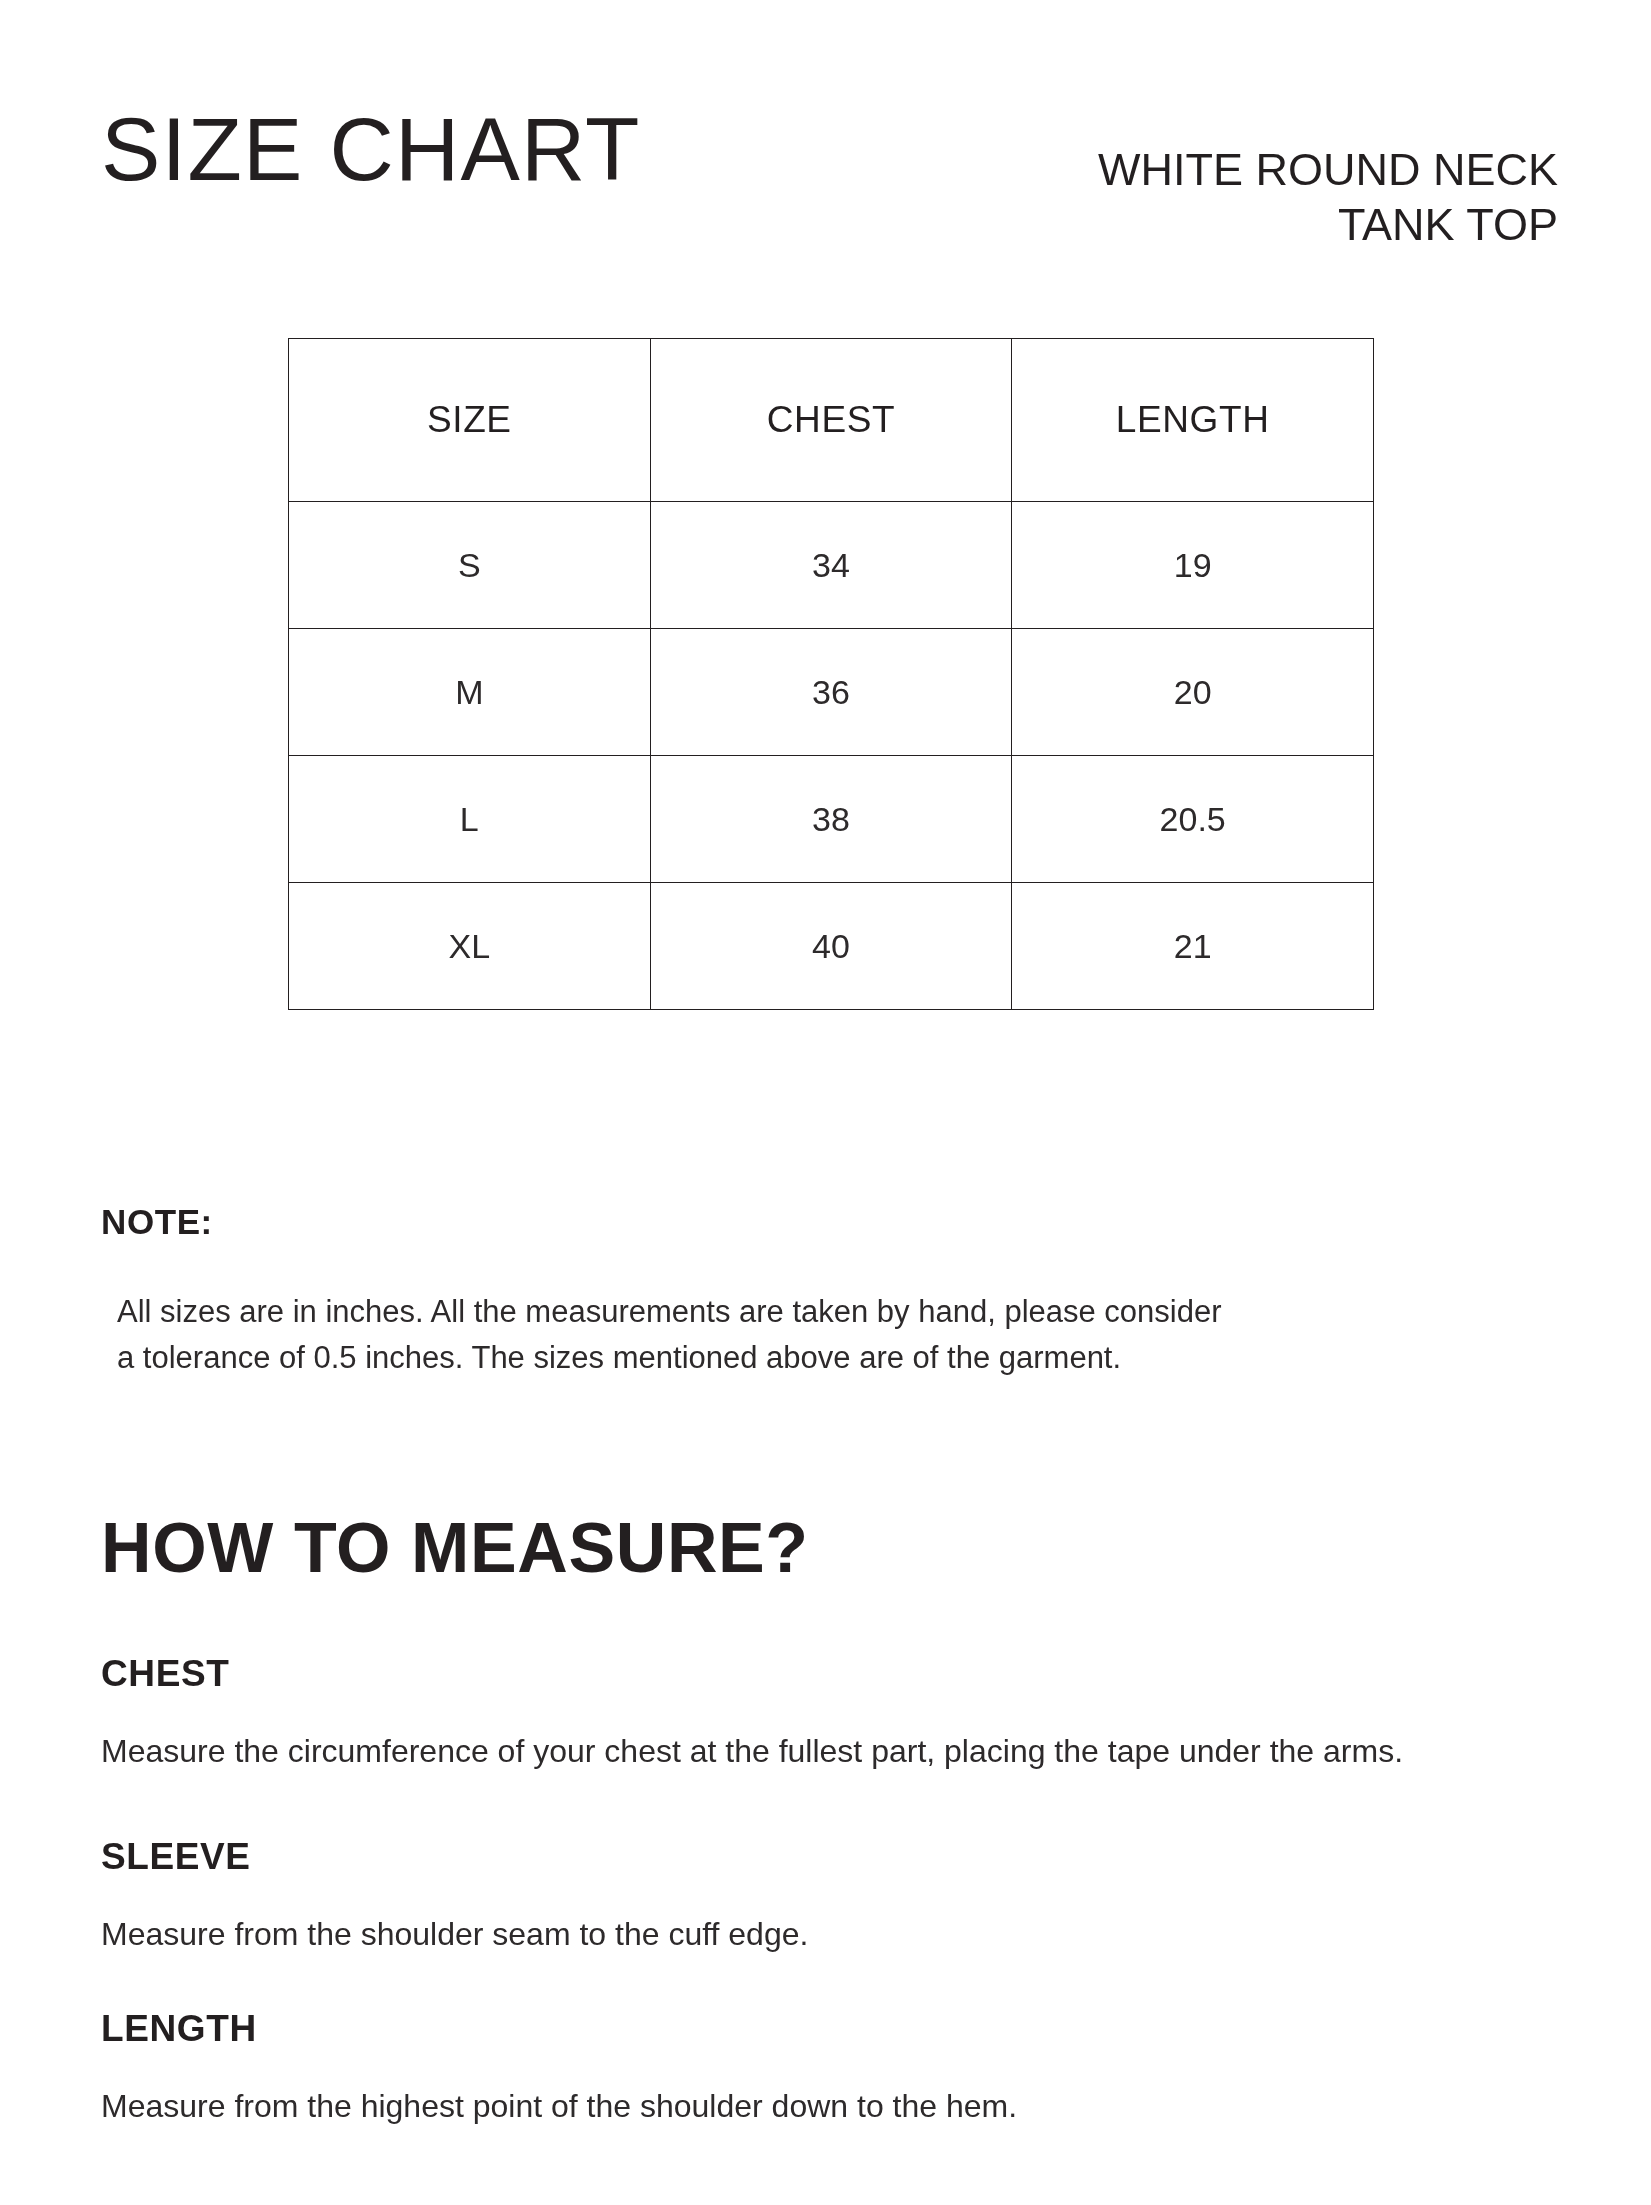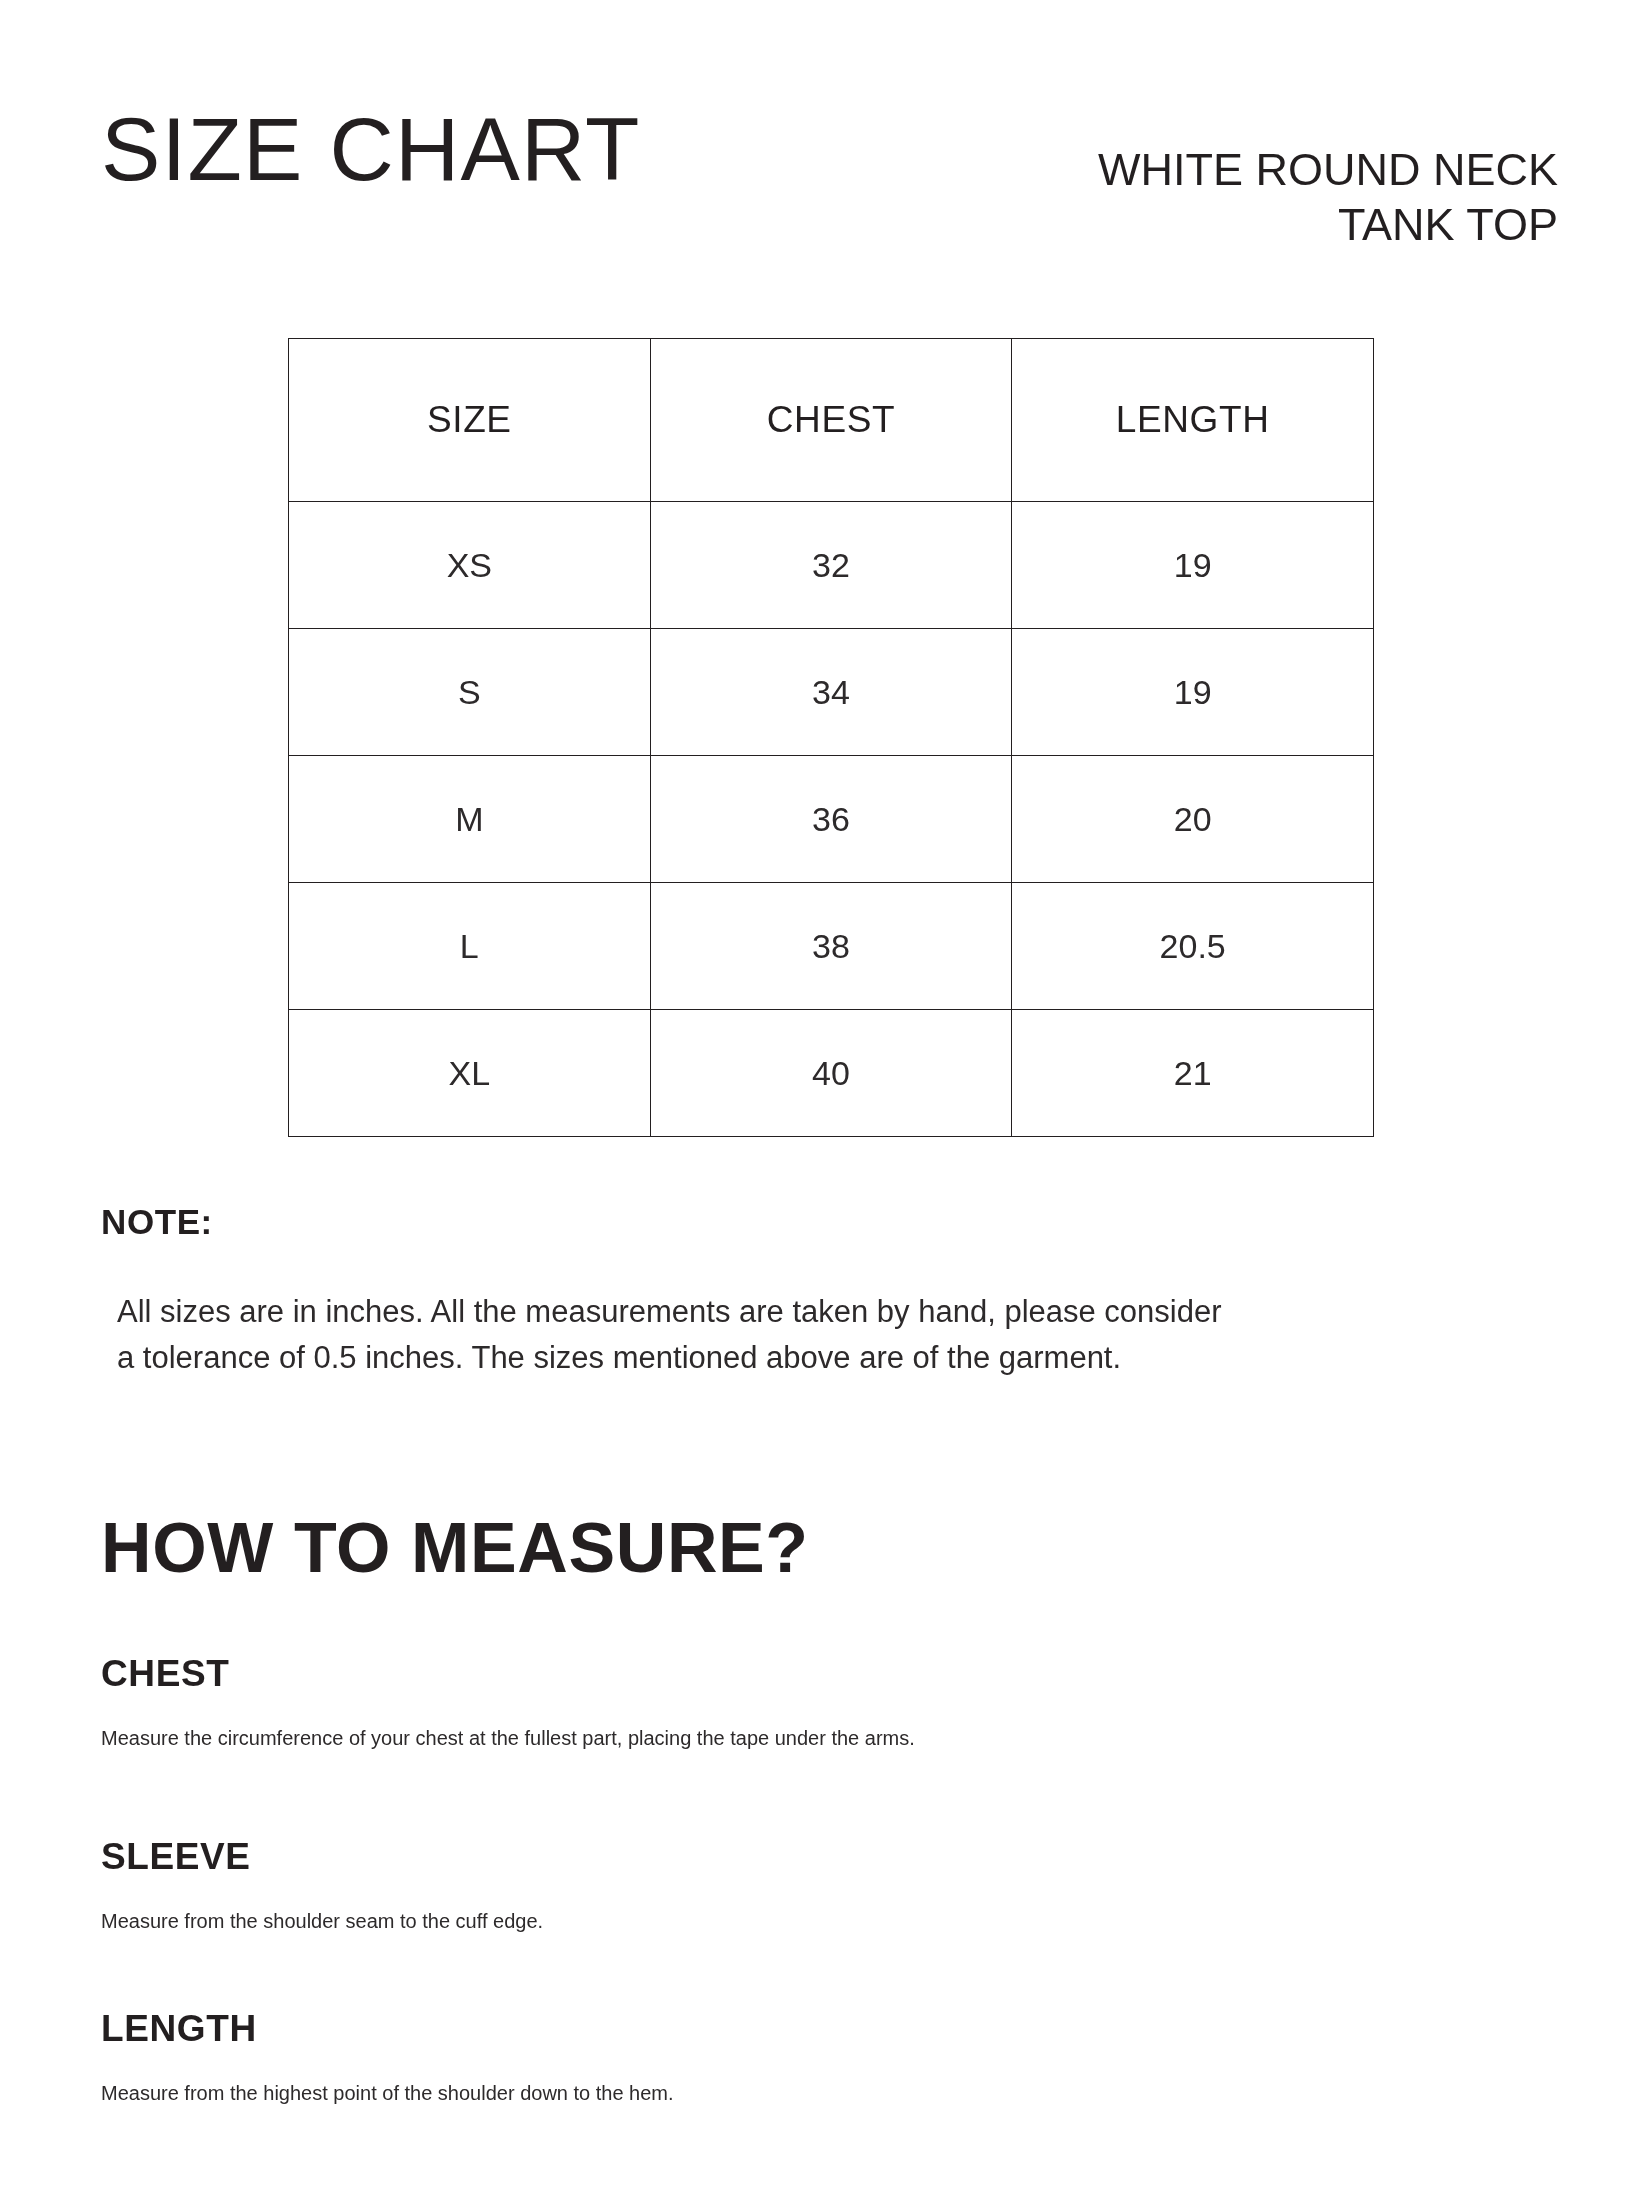--- a/index.html
+++ b/index.html
@@ -93,23 +93,24 @@
   }
   .section-label {
     left: 101px;
     font-size: 37px;
     font-weight: 700;
     letter-spacing: 0.6px;
   }
   .section-desc {
     left: 101px;
     width: 1449px;
-    font-size: 20px;
+    font-size: 32px;
     line-height: 41px;
     color: #2d2a2b;
+    margin-top: 13px;
   }
   .sec0-label { top: 1653px; }
   .sec0-desc  { top: 1718px; }
   .sec1-label { top: 1836px; }
   .sec1-desc  { top: 1901px; }
   .sec2-label { top: 2008px; }
   .sec2-desc  { top: 2073px; }
 </style>
 </head>
 <body>
@@ -123,25 +124,20 @@
 
 <table class="abs size-table">
   <thead>
     <tr>
       <th>SIZE</th>
       <th>CHEST</th>
       <th>LENGTH</th>
     </tr>
   </thead>
   <tbody>
-    <tr>
-      <td>XS</td>
-      <td>32</td>
-      <td>19</td>
-    </tr>
     <tr>
       <td>S</td>
       <td>34</td>
       <td>19</td>
     </tr>
     <tr>
       <td>M</td>
       <td>36</td>
       <td>20</td>
     </tr>

